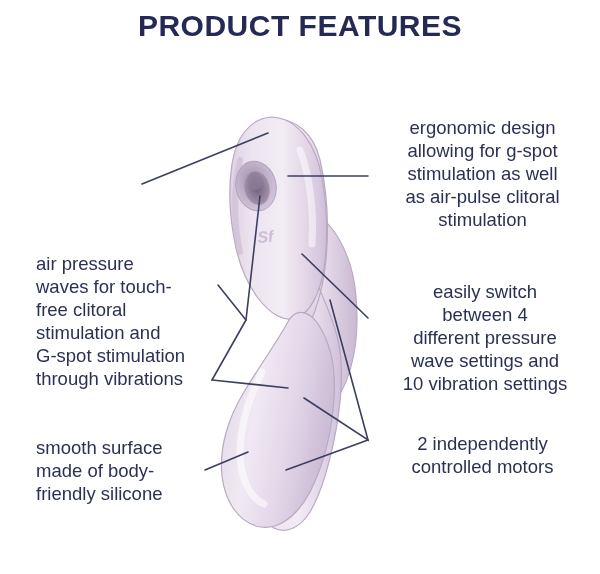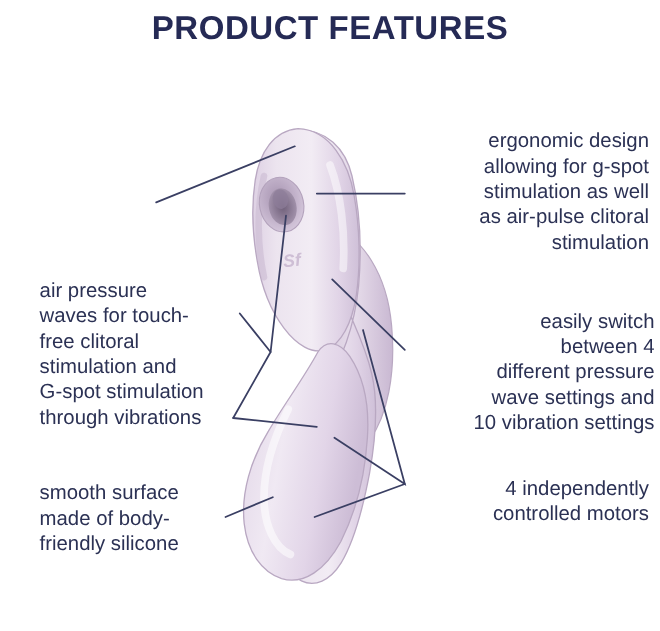--- a/index.html
+++ b/index.html
@@ -24,21 +24,21 @@
 
   .callout{
     position:absolute;
     color:#2b3154;
     font-size:18.5px;
     line-height:23px;
     font-weight:500;
     white-space:pre-line;
   }
   .callout.left{text-align:left;}
-  .callout.right{text-align:right;}
+  .callout.right{text-align:center;}
 
   #c-magnetic{left:36px;top:142px;width:190px;}
   #c-airpressure{left:36px;top:252px;width:210px;}
   #c-smooth{left:36px;top:436px;width:200px;}
   #c-ergonomic{left:375px;top:116px;width:215px;}
   #c-switch{left:375px;top:280px;width:220px;}
   #c-motors{left:375px;top:432px;width:215px;}
 
   #artwork{position:absolute;left:0;top:0;width:600px;height:574px;}
   svg{display:block;}
@@ -180,16 +180,16 @@
 stimulation as well
 as air-pulse clitoral
 stimulation</div>
 
   <div class="callout right" id="c-switch">easily switch
 between 4
 different pressure
 wave settings and
 10 vibration settings</div>
 
-  <div class="callout right" id="c-motors">4 independently
+  <div class="callout right" id="c-motors">2 independently
 controlled motors</div>
 
 </div>
 
 </body></html>

